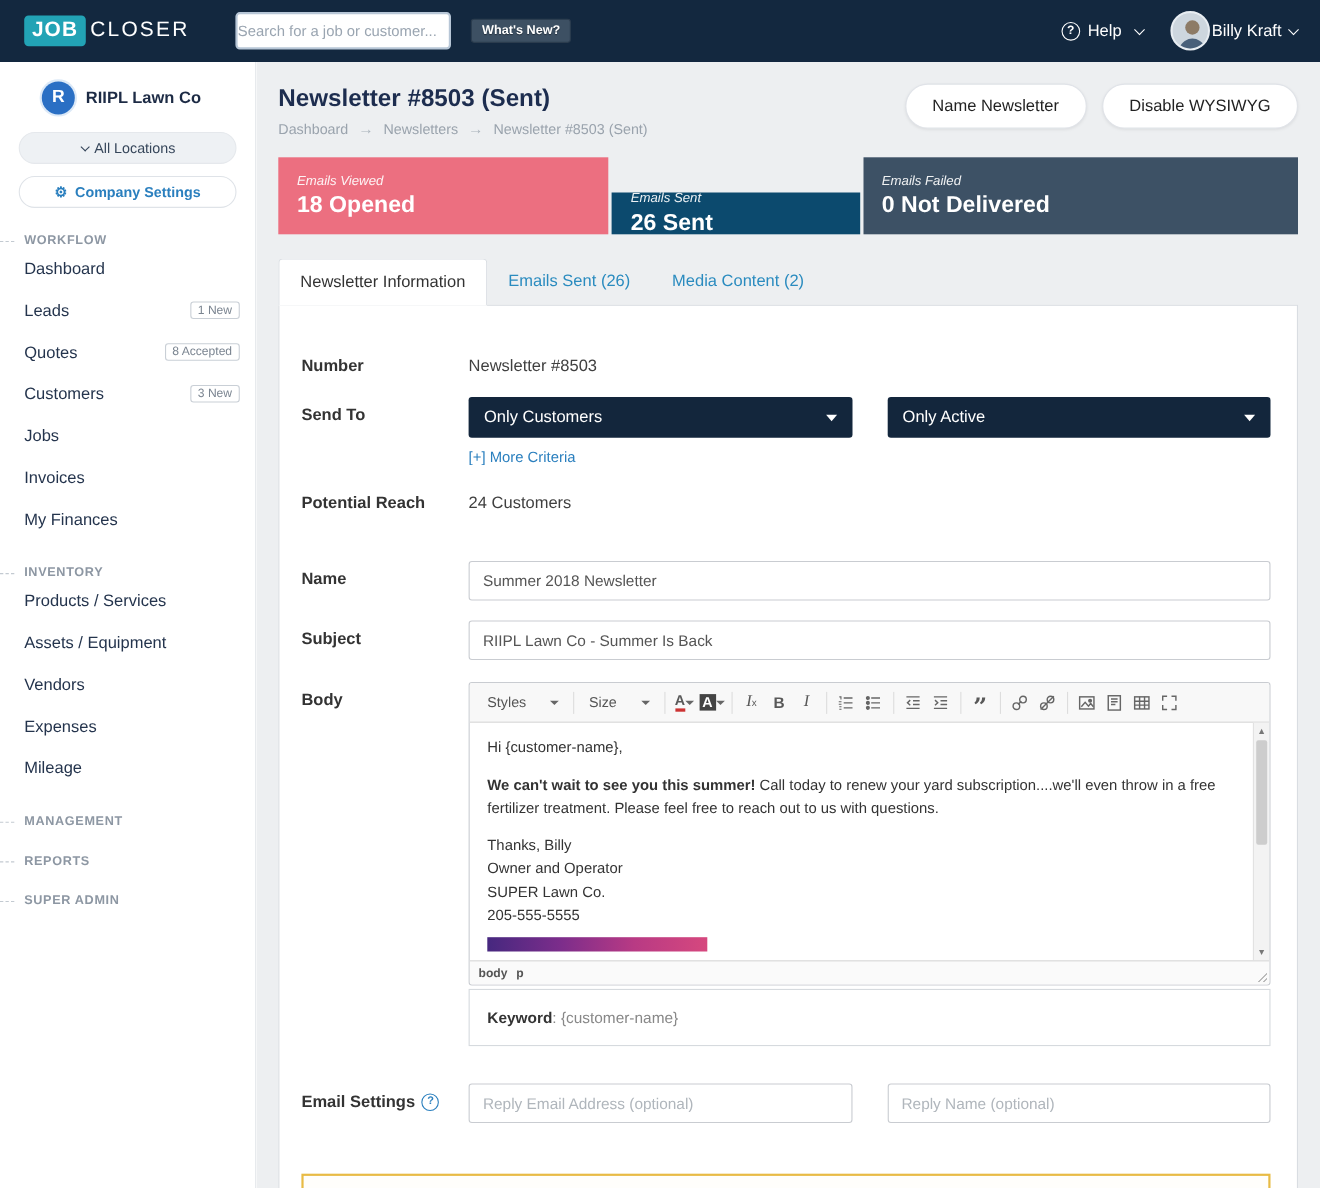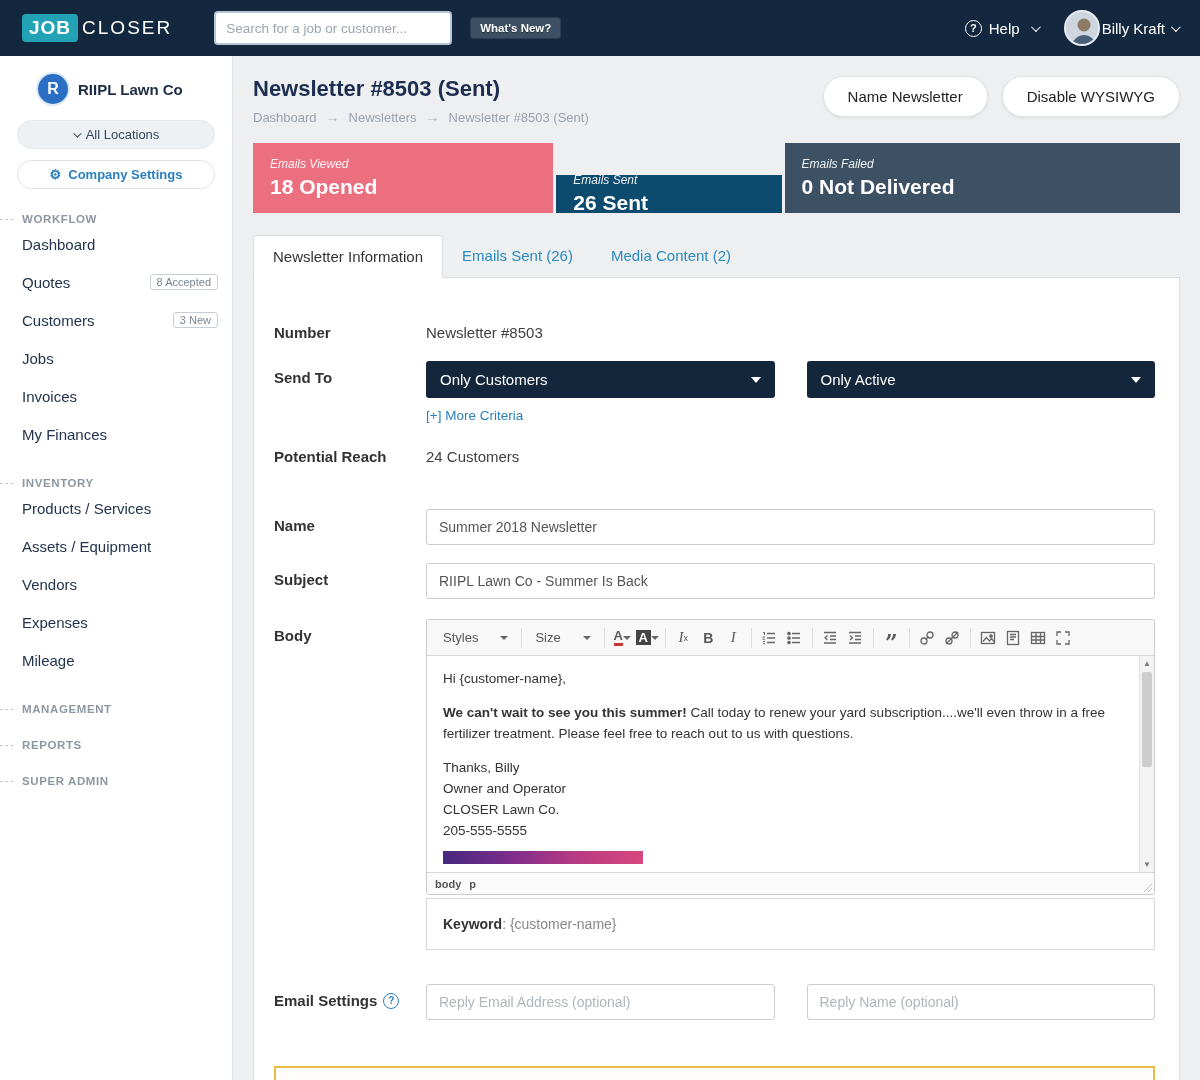--- a/index.html
+++ b/index.html
@@ -3,21 +3,21 @@
 <meta charset="utf-8">
 <style>
   * { margin:0; padding:0; box-sizing:border-box; }
   html,body { width:1200px; height:1080px; overflow:hidden; font-family:"Liberation Sans", sans-serif; background:#edeff1; }
 
   
   .topbar { position:fixed; top:0; left:0; width:1200px; height:56px; background:#13283f; display:flex; align-items:center; padding:0 22px; z-index:50; }
   .logo { display:flex; align-items:center; gap:4px; }
   .logo-box { background:#22a3b5; color:#fff; font-weight:bold; font-size:19px; letter-spacing:1px; padding:3px 7px; border-radius:4px; }
   .logo-rest { color:#fff; font-size:19px; letter-spacing:2px; font-weight:400; }
-  .search-input { margin-left:42px; width:238px; height:34px; border:2px solid #b7c6d6; border-radius:4px; padding:0 10px; font-size:13.5px; color:#ef4444; outline:none; background:#fff; }
+  .search-input { margin-left:42px; width:196px; height:34px; border:2px solid #b7c6d6; border-radius:4px; padding:0 0; font-size:13.5px; color:#ef4444; outline:none; background:#fff; }
   .search-input::placeholder { color:#9aa5b1; }
   .whatsnew { margin-left:18px; background:#3d5063; border:1px solid #2b3c4e; color:#fff; font-size:11.5px; font-weight:bold; padding:4px 9px; border-radius:3px; text-shadow:0 1px 1px rgba(0,0,0,.4); cursor:pointer; }
   .top-right { margin-left:auto; display:flex; align-items:center; gap:26px; color:#fff; }
   .help-wrap { display:flex; align-items:center; gap:7px; font-size:15px; cursor:pointer; }
   .qicon { width:17px; height:17px; border:1.5px solid #fff; border-radius:50%; display:inline-flex; align-items:center; justify-content:center; font-size:11px; font-weight:bold; }
   .chev { display:inline-block; width:7px; height:7px; border-right:1.5px solid currentColor; border-bottom:1.5px solid currentColor; transform:rotate(45deg) translateY(-2px); margin-left:4px; }
   .user-wrap { display:flex; align-items:center; gap:2px; font-size:15px; cursor:pointer; }
   .avatar { width:36px; height:36px; border-radius:50%; background:#cfd8e0; overflow:hidden; border:2px solid #e8edf2; }
 
   
@@ -155,20 +155,24 @@
     <span class="gear">⚙</span>
     <span>Company Settings</span>
   </div>
 
   <div class="sec">WORKFLOW</div>
   <div class="side-item">
     <span>Dashboard</span>
 
   </div>
   <div class="side-item">
+    <span>Leads</span>
+    <span class="side-badge">1 New</span>
+  </div>
+  <div class="side-item">
     <span>Quotes</span>
     <span class="side-badge">8 Accepted</span>
   </div>
   <div class="side-item">
     <span>Customers</span>
     <span class="side-badge">3 New</span>
   </div>
   <div class="side-item">
     <span>Jobs</span>
 
@@ -392,21 +396,21 @@
                 </svg>
             </span>
           </div>
 
           <div class="ed-body-wrap">
             <div class="ed-content">
               <p>Hi {customer-name},</p>
               <p><b>We can't wait to see you this summer!</b><span>  Call today to renew your yard subscription....we'll even throw in a free fertilizer treatment.  Please feel free to reach out to us with questions.</span></p>
               <div class="sig-line">Thanks, Billy</div>
               <div class="sig-line">Owner and Operator</div>
-              <div class="sig-line">CLOSER Lawn Co.</div>
+              <div class="sig-line">SUPER Lawn Co.</div>
               <div class="sig-line">205-555-5555</div>
               <div class="grad-bar"></div>
             </div>
             <div class="ed-scroll">
               <div class="sc-arrow">▲</div>
               <div class="sc-thumb"></div>
               <div class="sc-arrow sc-down">▼</div>
             </div>
           </div>
 

